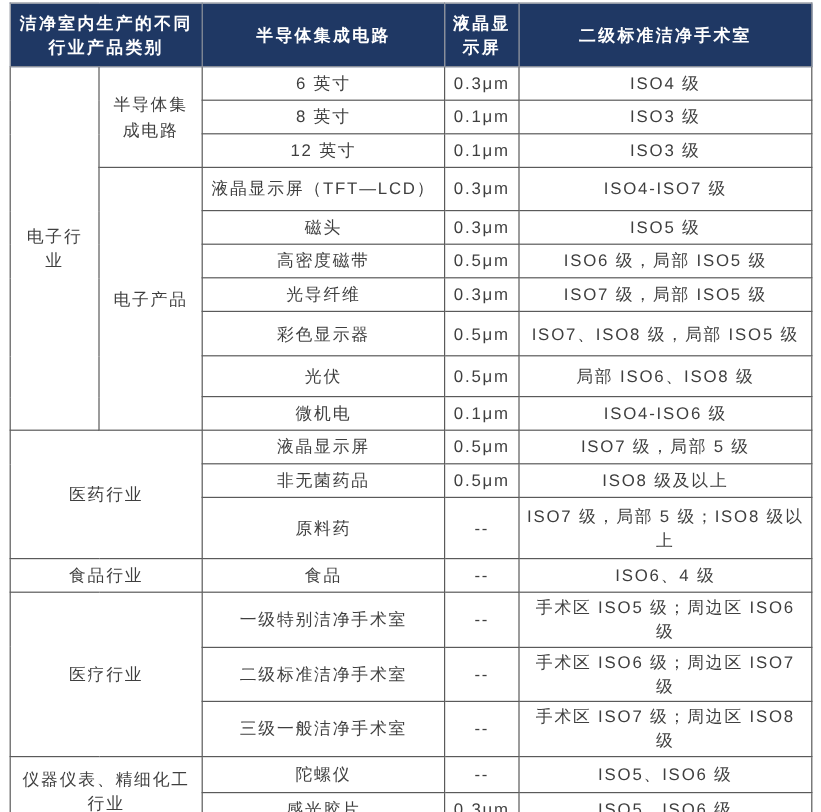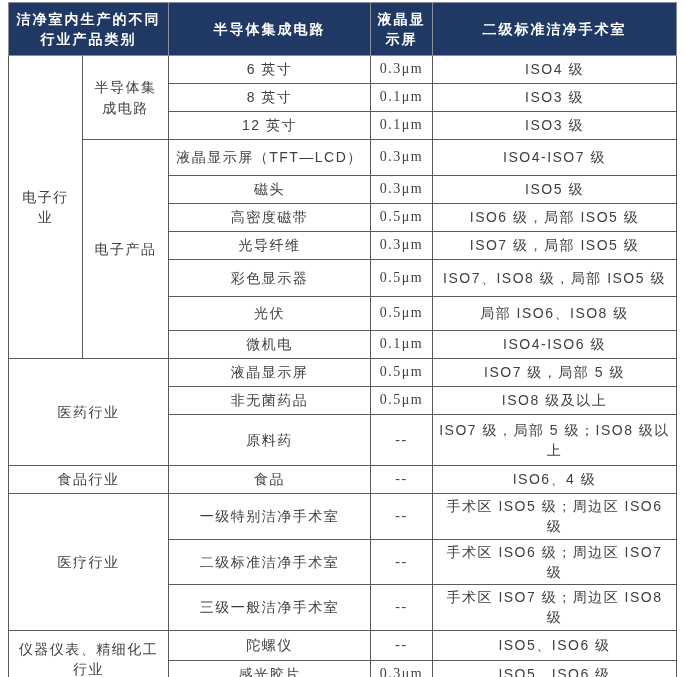--- a/index.html
+++ b/index.html
@@ -35,21 +35,21 @@
     color:#ffffff;
     font-weight:bold;
     letter-spacing:2px;
     border-color:#8a8f99;
     height:53px;
     padding:2px 2px;
   }
   td.ind { letter-spacing:1.5px; padding:2px 10px; }
   td.ind-wide { letter-spacing:1.5px; padding:2px 6px; }
   td.sub { padding:2px 8px; }
-  td.part { letter-spacing:1px; padding:2px 2px; white-space:nowrap;font-family:Liberation Serif, serif; }
+  td.part { letter-spacing:1px; padding:2px 2px; white-space:nowrap; }
   td.grade { letter-spacing:1px; padding:2px 2px; }
   th.h-part { padding:2px 4px; }
 </style>
 </head>
 <body>
 
 <div class="page">
   <table class="clean">
     <colgroup>
       <col class="c-ind1">

